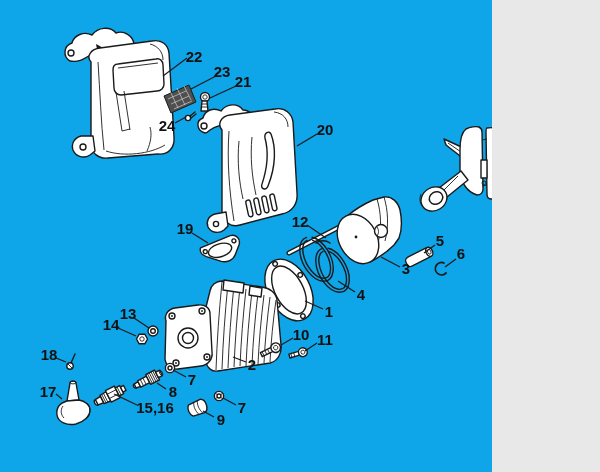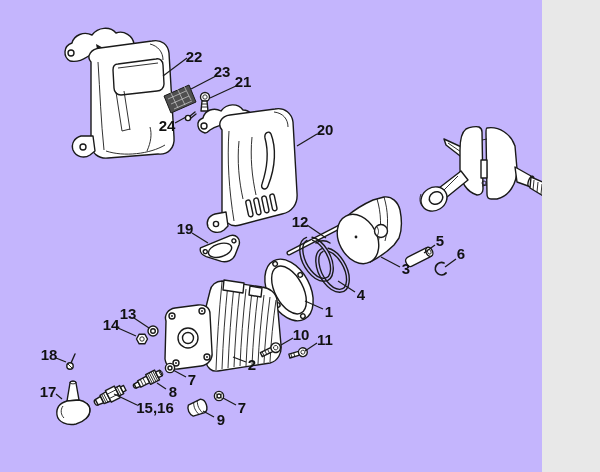--- a/index.html
+++ b/index.html
@@ -1,17 +1,17 @@
 <!DOCTYPE html>
 <html><head>
 <meta charset="utf-8">
 <style>
   html,body{margin:0;padding:0;background:#e8e8e8;}
   .stage{
-    position:relative;width:542px;height:472px;background:#c4b5fd;
+    position:relative;width:492px;height:472px;background:#0ea5e9;
     font-family:"Liberation Sans", sans-serif;overflow:hidden;
   }
   svg{position:absolute;left:0;top:0;}
   svg *{vector-effect:non-scaling-stroke;}
   .ln{stroke:#1a1a1a;stroke-width:1.4;fill:none;stroke-linecap:round;stroke-linejoin:round;}
   .lnw{stroke:#1a1a1a;stroke-width:1.4;fill:#ffffff;stroke-linecap:round;stroke-linejoin:round;}
   .thin{stroke:#1a1a1a;stroke-width:0.9;fill:none;}
   .leader{stroke:#1a1a1a;stroke-width:1.2;fill:none;}
   .dark{fill:#1a1a1a;stroke:none;}
   .callout{font-weight:bold;font-size:15px;fill:#111111;text-anchor:middle;}

